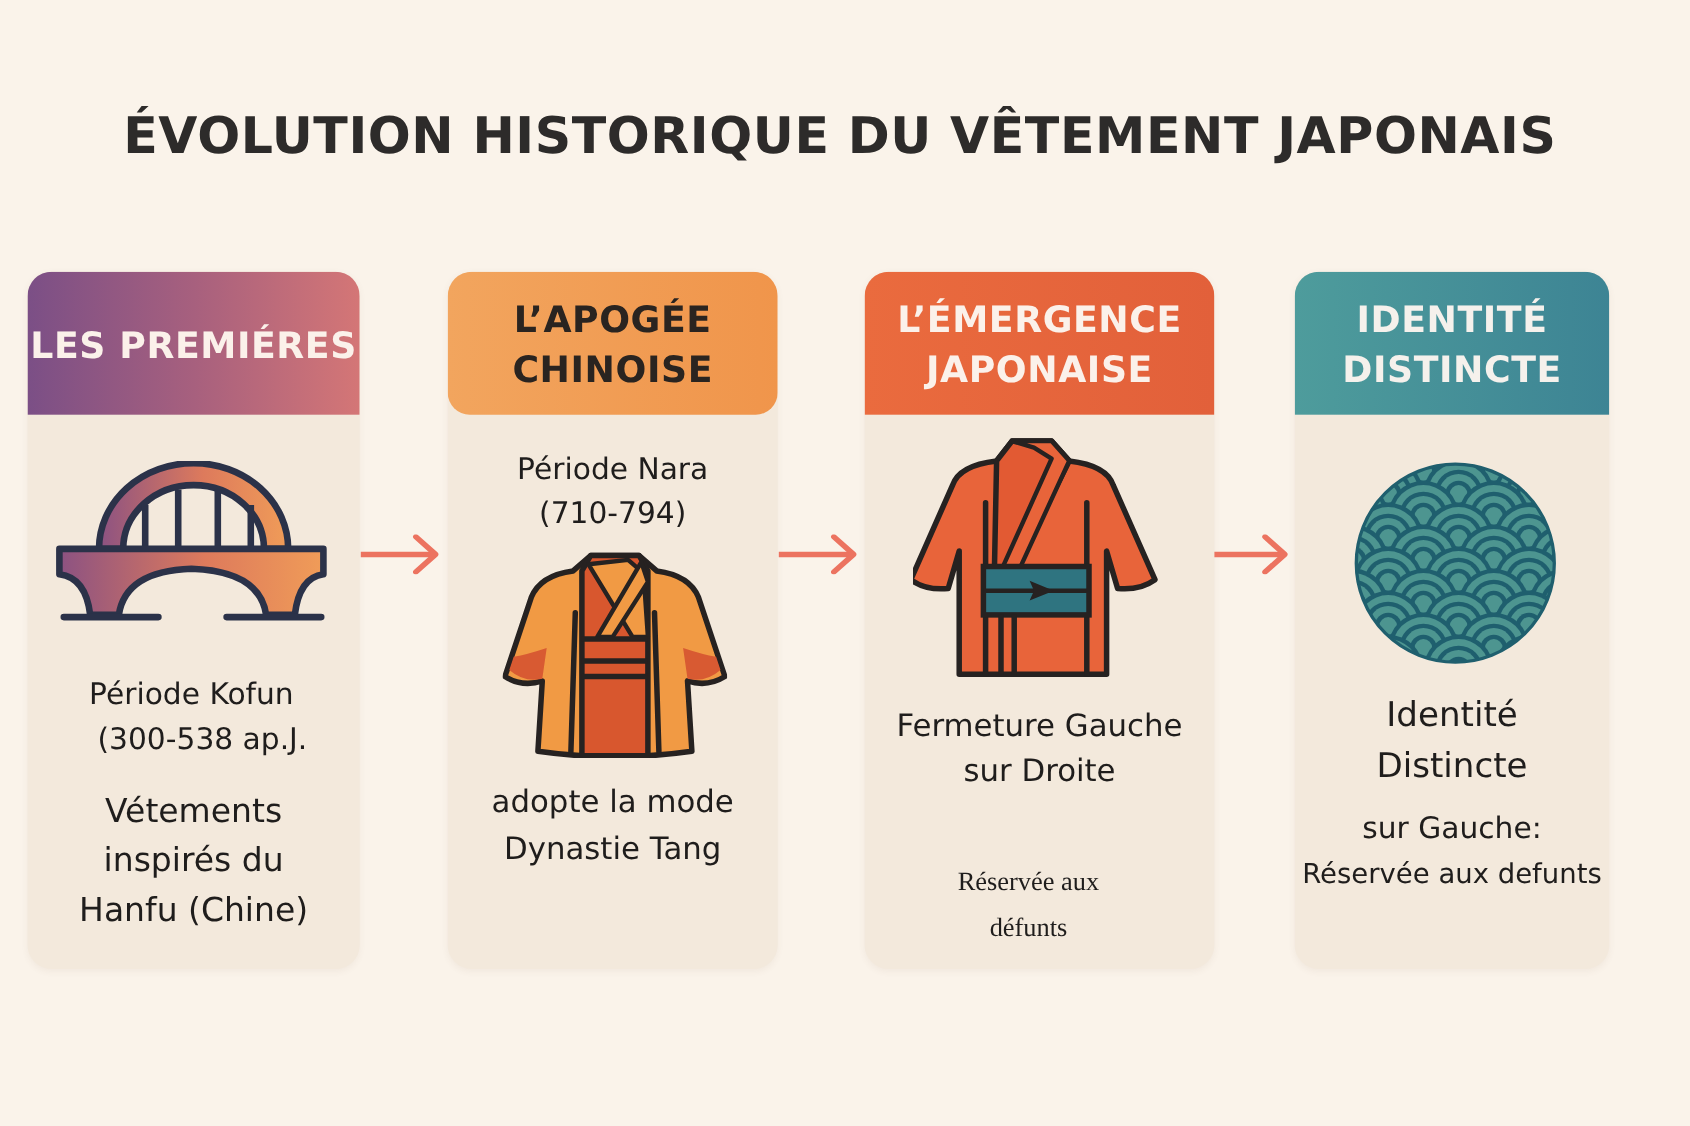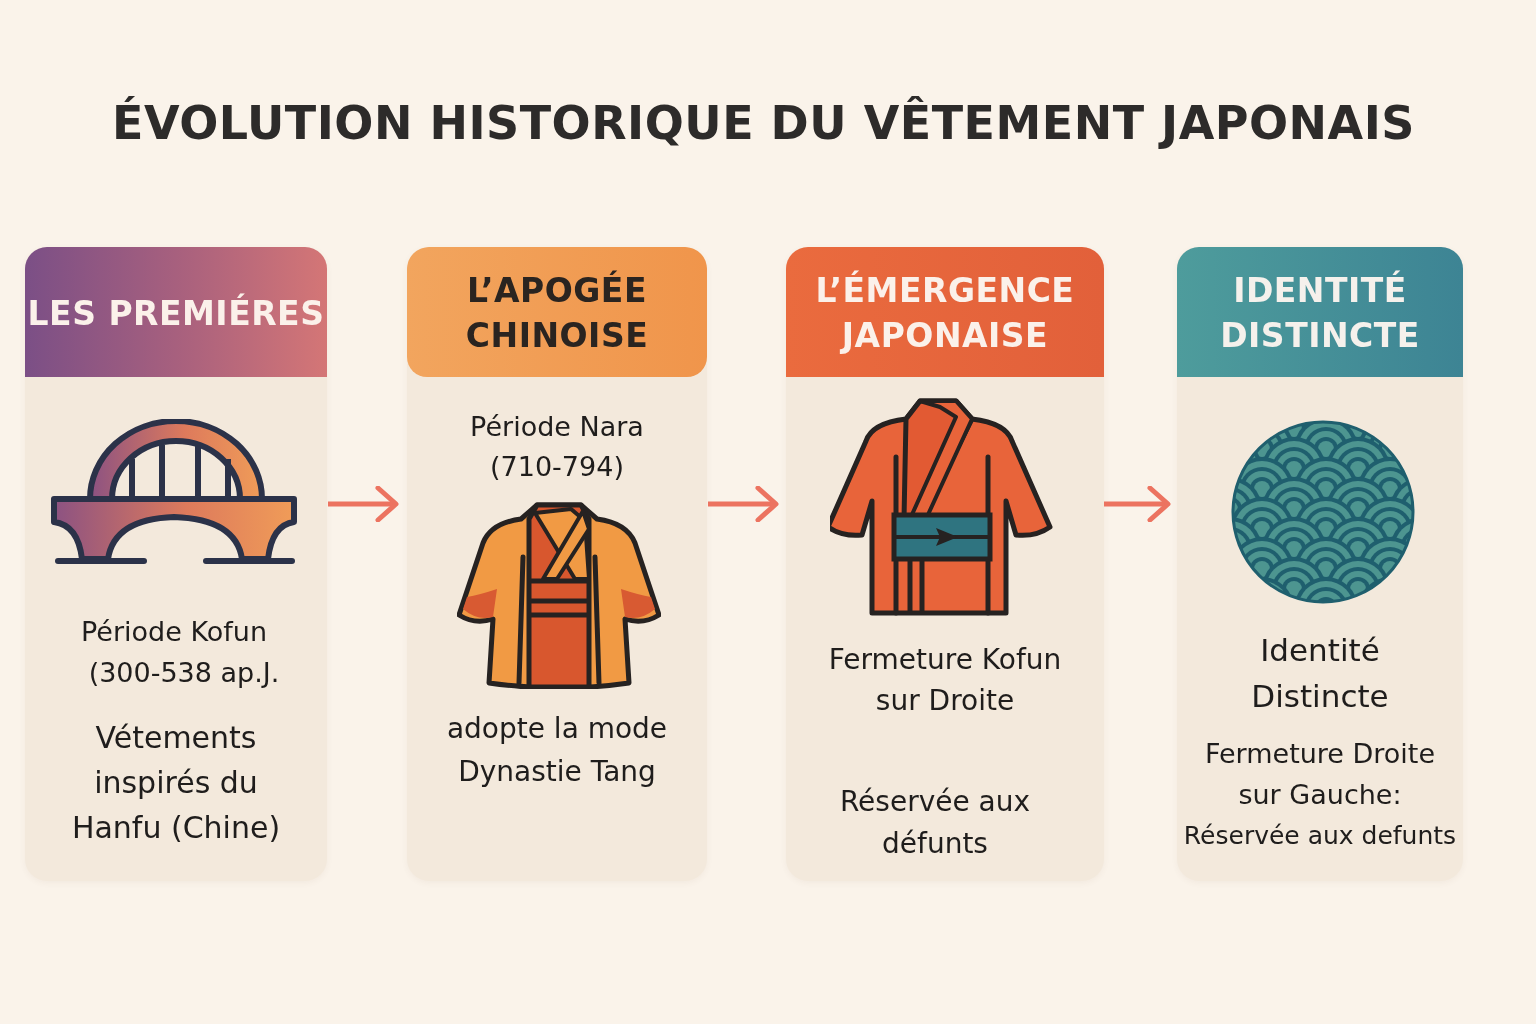--- a/index.html
+++ b/index.html
@@ -162,24 +162,24 @@
       <path d="M90 4 L126 4 L142 22 L96 122 L80 122 L126 20 L110 10 Z" fill="#e8643a" stroke="#262221" stroke-width="4" stroke-linejoin="round"></path>
       <line x1="66" y1="60" x2="66" y2="216" stroke="#262221" stroke-width="5" stroke-linecap="round"></line>
       <line x1="158" y1="60" x2="158" y2="216" stroke="#262221" stroke-width="5" stroke-linecap="round"></line>
       <rect x="64" y="118" width="96" height="44" fill="#2f7480" stroke="#262221" stroke-width="5"></rect>
       <line x1="64" y1="140" x2="160" y2="140" stroke="#262221" stroke-width="4"></line>
       <path d="M106 131 L128 140 L106 149 L110 140 Z" fill="#262221"></path>
       <line x1="80" y1="162" x2="80" y2="216" stroke="#262221" stroke-width="5"></line>
       <line x1="92" y1="162" x2="92" y2="216" stroke="#262221" stroke-width="5"></line>
     </svg>
     <div class="txt" style="top:392px; font-size:28px; line-height:41px;">
-      <span class="ln">Fermeture Kofun</span>
+      <span class="ln">Fermeture Gauche</span>
       <span class="ln">sur Droite</span>
     </div>
-    <div class="txt" style="top:534px; font-size:28px; line-height:42px;">
+    <div class="txt" style="top:534px; font-size:24px; line-height:42px;font-family:Liberation Serif, serif;">
       <span class="ln" style="margin-left:-20px;">Réservée aux</span>
       <span class="ln" style="margin-left:-20px;">défunts</span>
     </div>
   </div>
 
   <svg class="arrow" style="left:1102px;" width="72" height="36" viewBox="0 0 72 36">
     <line x1="2" y1="18" x2="66" y2="18" stroke="#ec7360" stroke-width="5"></line>
     <polyline points="48,2 66,18 48,34" fill="none" stroke="#ec7360" stroke-width="5" stroke-linecap="round" stroke-linejoin="round"></polyline>
   </svg>
 
@@ -242,19 +242,18 @@
           <use href="#wave" x="96" y="190"></use>
           <use href="#wave" x="160" y="190"></use>
       </g>
       <circle cx="93" cy="93" r="90" fill="none" stroke="#1f5f6e" stroke-width="3"></circle>
     </svg>
     <div class="txt" style="top:380px; font-size:31px; line-height:46px;">
       <span class="ln">Identité</span>
       <span class="ln">Distincte</span>
     </div>
     <div class="txt" style="top:486px; font-size:27px; line-height:41px;">
-      <span class="ln">Fermeture Droite</span>
       <span class="ln">sur Gauche:</span>
       <span class="ln" style="font-size:25px;">Réservée aux defunts</span>
     </div>
   </div>
 
 </div>
 
 </body></html>

